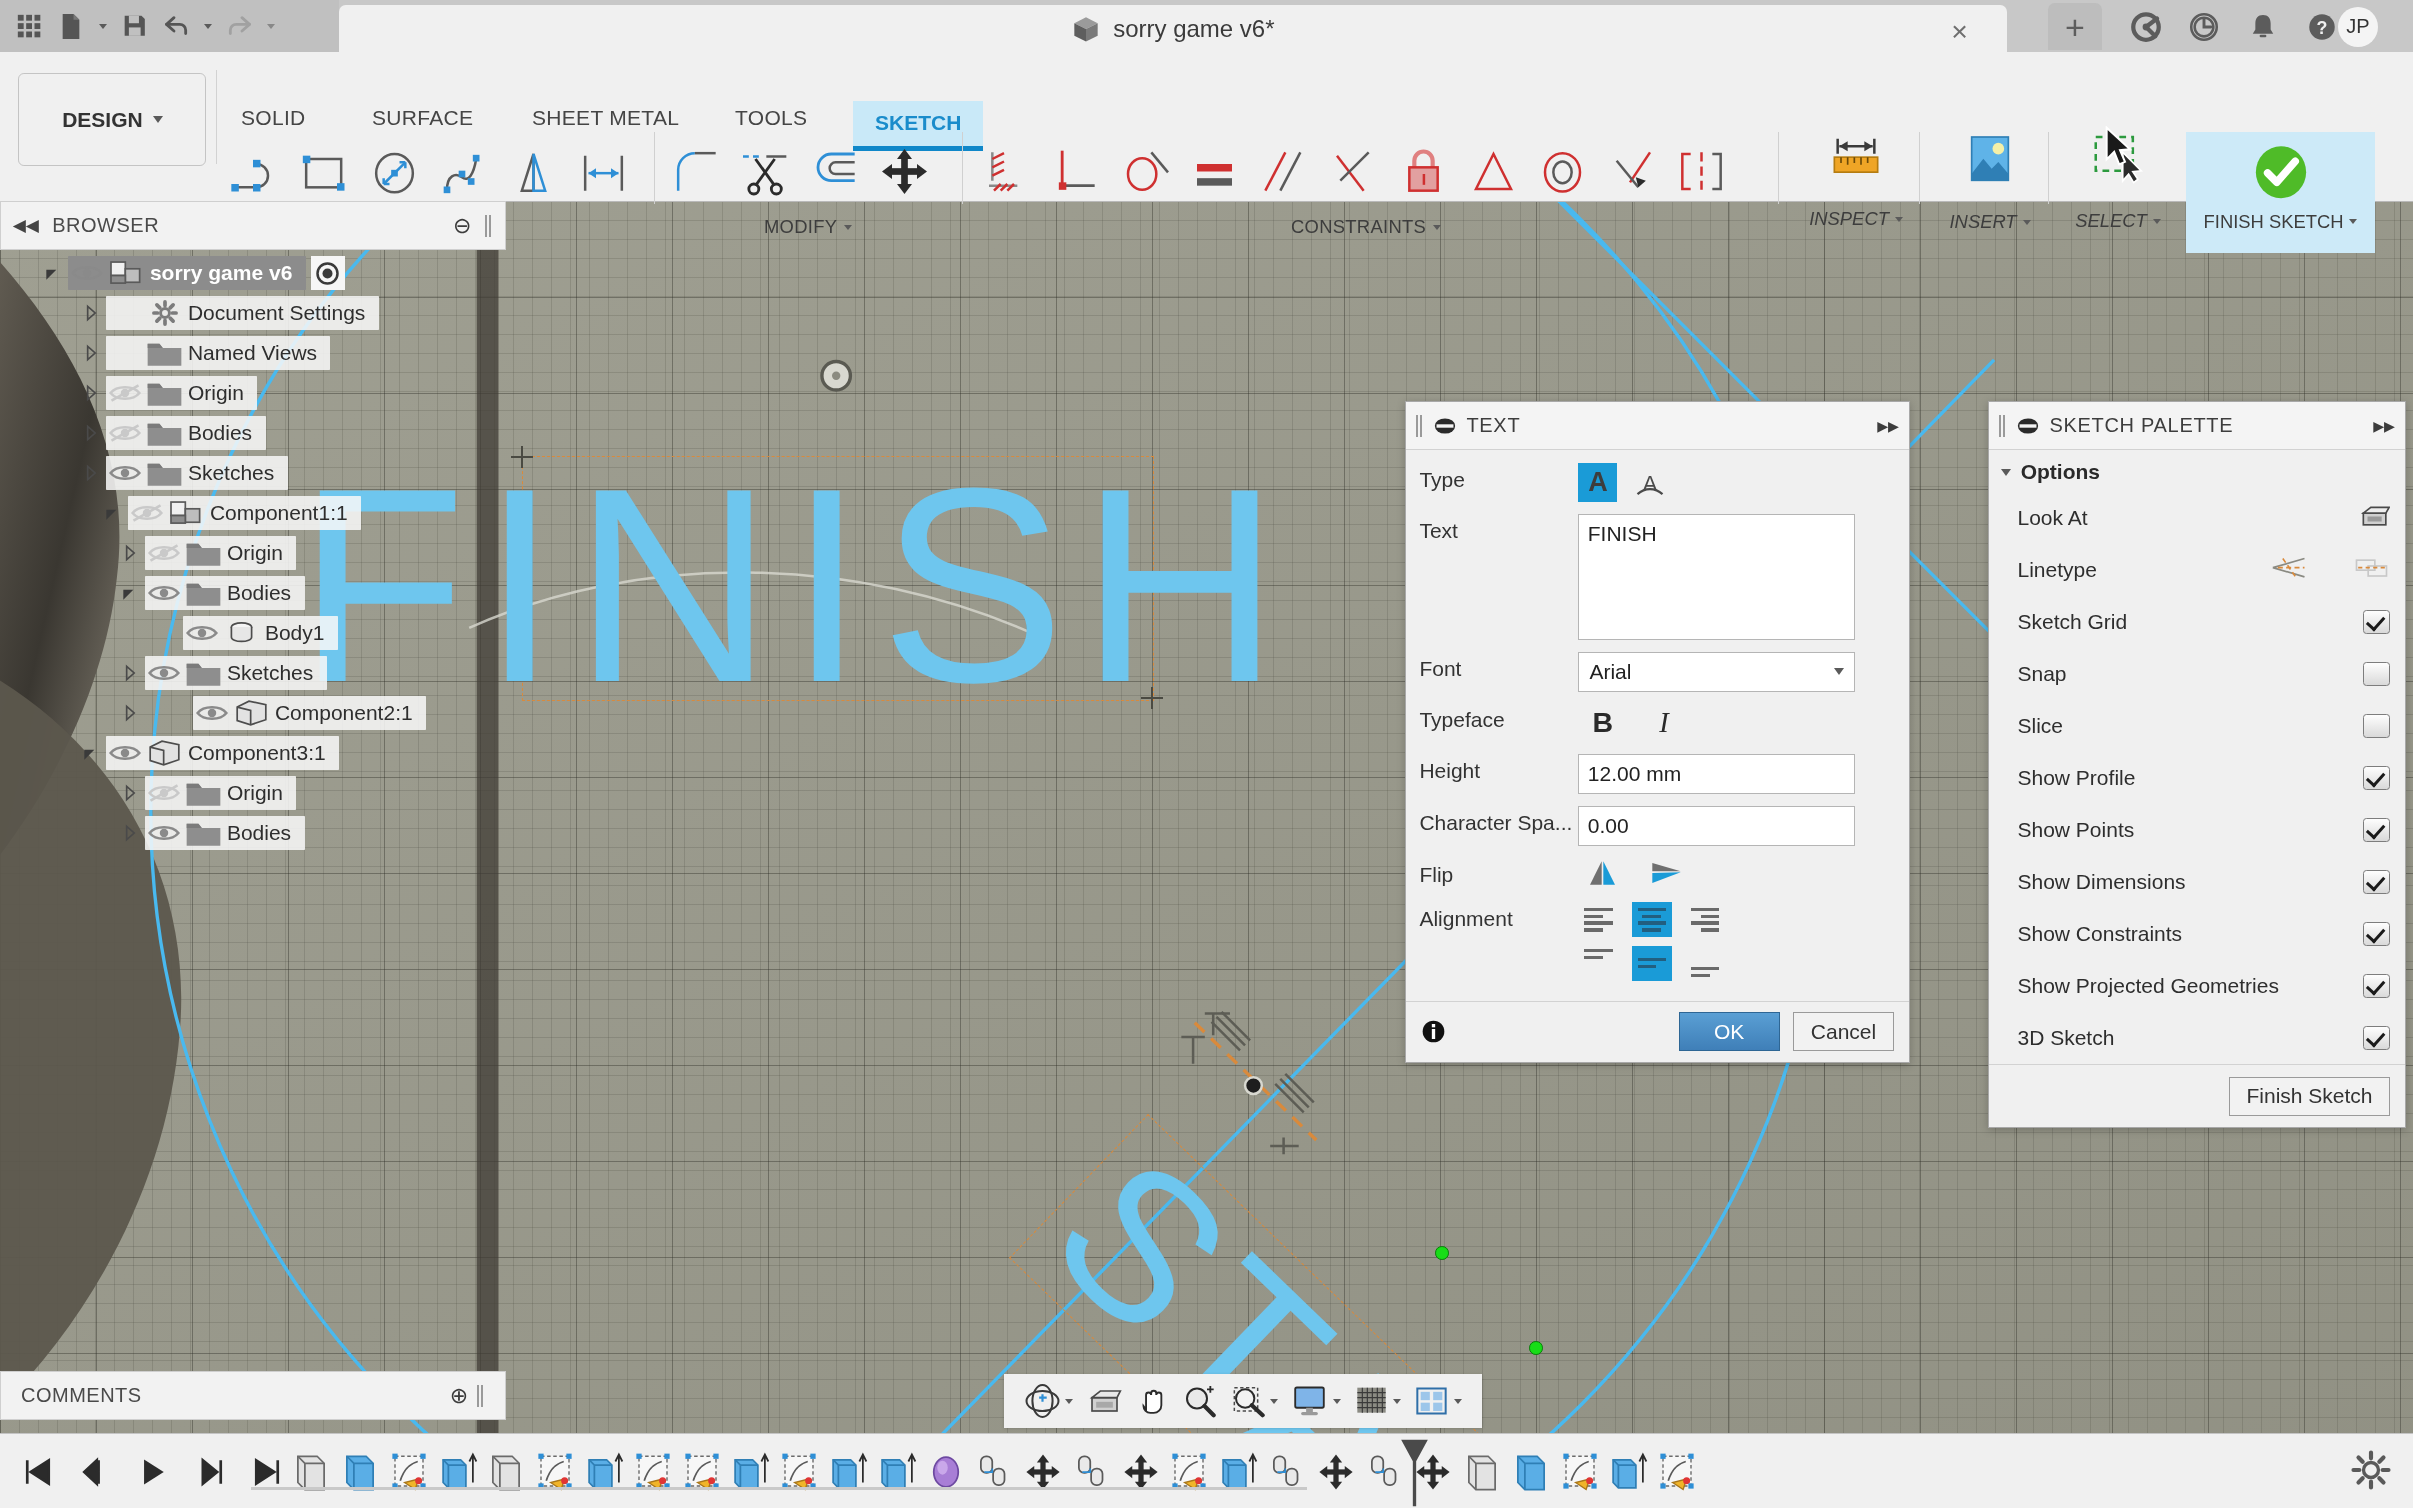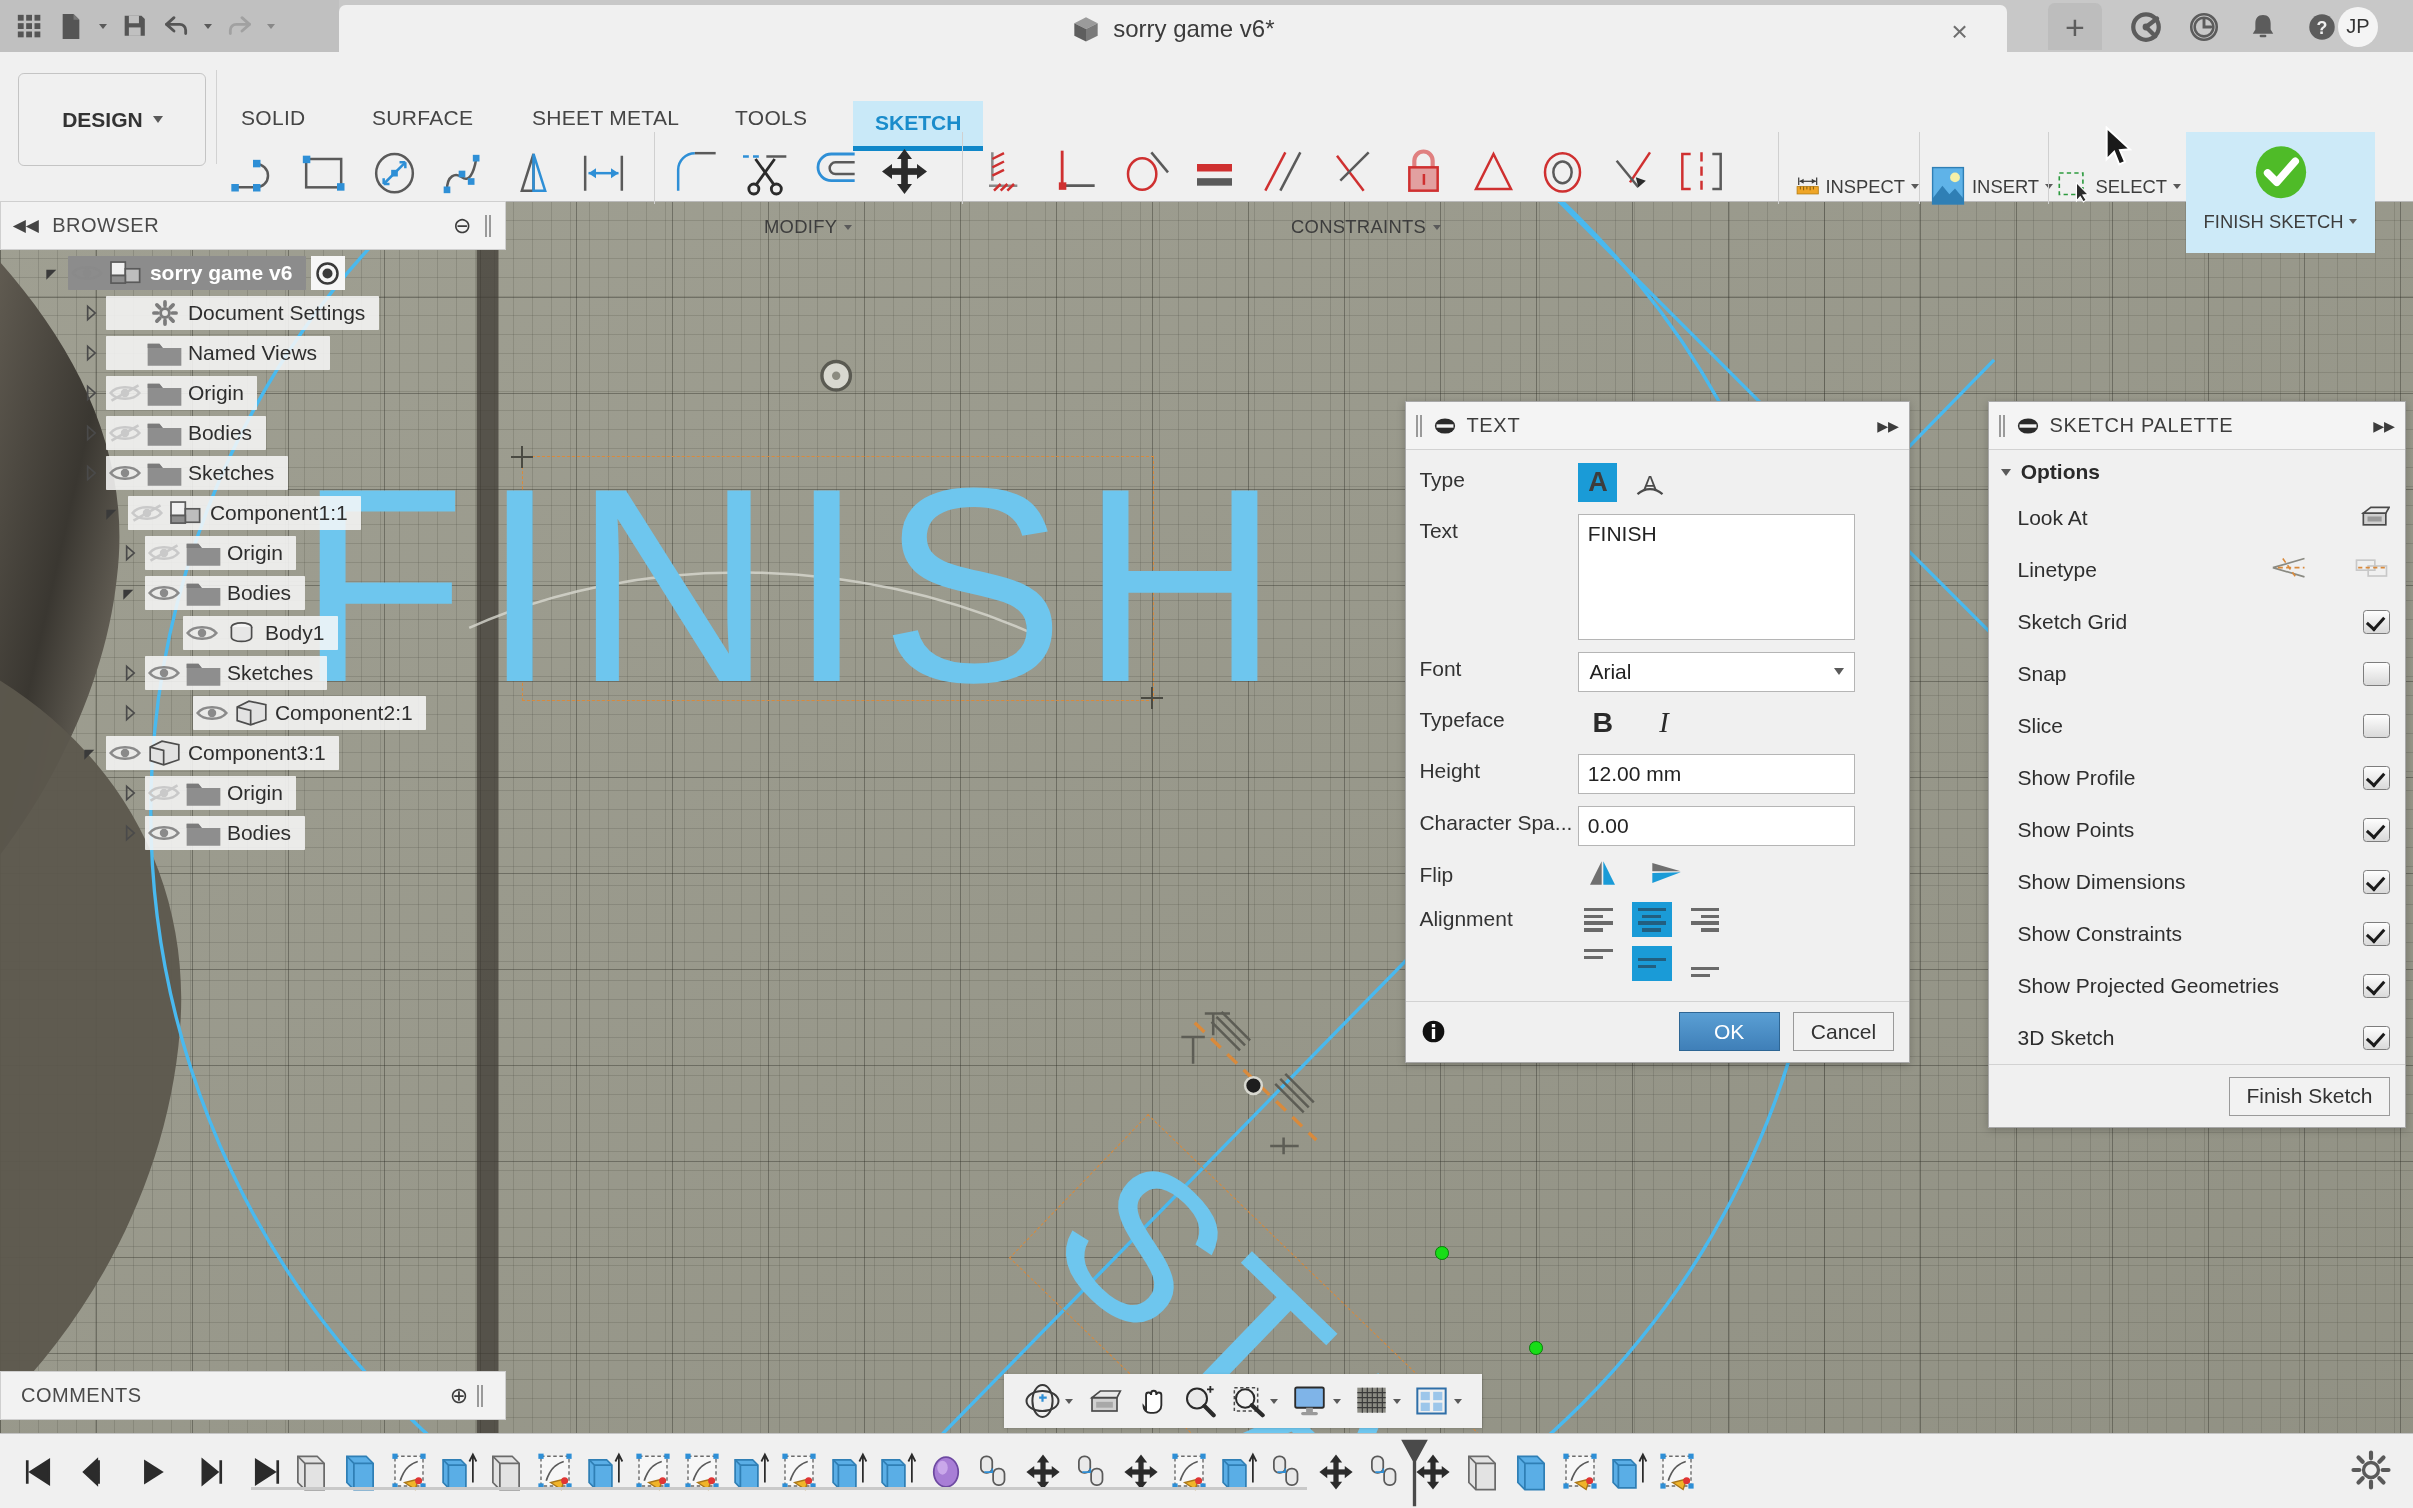--- a/index.html
+++ b/index.html
@@ -79,21 +79,21 @@
              font-size:21px;font-weight:bold;color:#333;}
   #wsdivider{position:absolute;left:216px;top:18.4px;width:0.8px;height:94px;background:#d2d2d2;}
   .wstab{position:absolute;top:54px;font-size:21px;color:#454545;letter-spacing:0.3px;}
   #sketchtab{position:absolute;top:49px;background:#c9e9f8;padding:10px 22px 11px;
              font-size:21px;font-weight:bold;color:#1a8ccb;border-bottom:5px solid #0f87c9;}
   .rib-ico{position:absolute;top:92px;width:55px;height:60px;}
   .rib-group-lbl{position:absolute;font-size:18.4px;color:#3d3d3d;letter-spacing:0.3px;
                  display:flex;align-items:center;gap:6.7px;}
   .rib-sep{position:absolute;top:80px;width:0.8px;height:72px;background:#d0d0d0;}
   .rib-big{position:absolute;top:80px;width:126px;height:109px;
-           display:flex;align-items:center;justify-content:flex-start;gap:3px;}
+           display:flex;flex-direction:column;align-items:center;justify-content:flex-start;gap:24px;font-style:italic;}
   .rib-big .lbl{font-size:18.4px;color:#3d3d3d;display:flex;align-items:center;gap:5.9px;}
   #finishsketchbtn{position:absolute;left:2186px;top:80px;width:189px;height:121px;
                    background:#cdeaf8;display:flex;flex-direction:column;align-items:center;
                    gap:6.7px;padding-top:10px;box-sizing:border-box;}
 
   
   #browser{position:absolute;left:0;top:201px;width:506px;}
   #browser-hdr{width:506px;height:49px;background:#f2f2f2;border:0.8px solid #cfcfcf;
                box-sizing:border-box;display:flex;align-items:center;gap:13.4px;padding:0 11.7px;}
   #browser-hdr .t{font-size:20px;color:#4a4a4a;letter-spacing:0.5px;}

